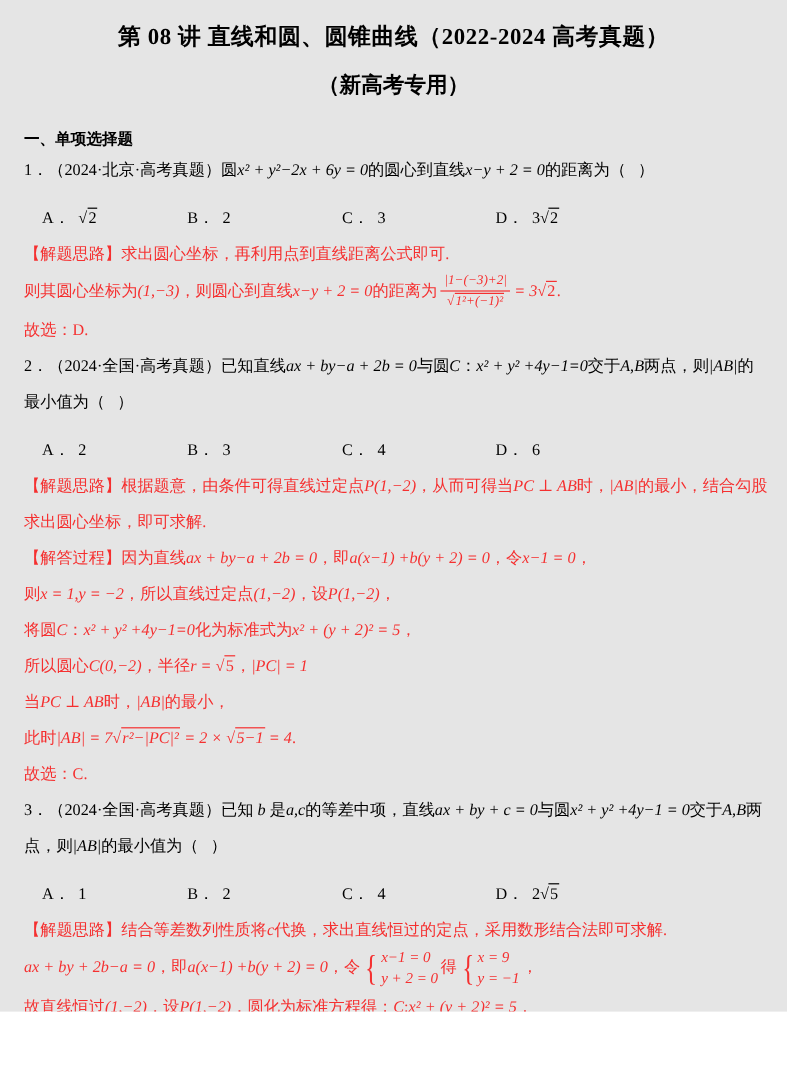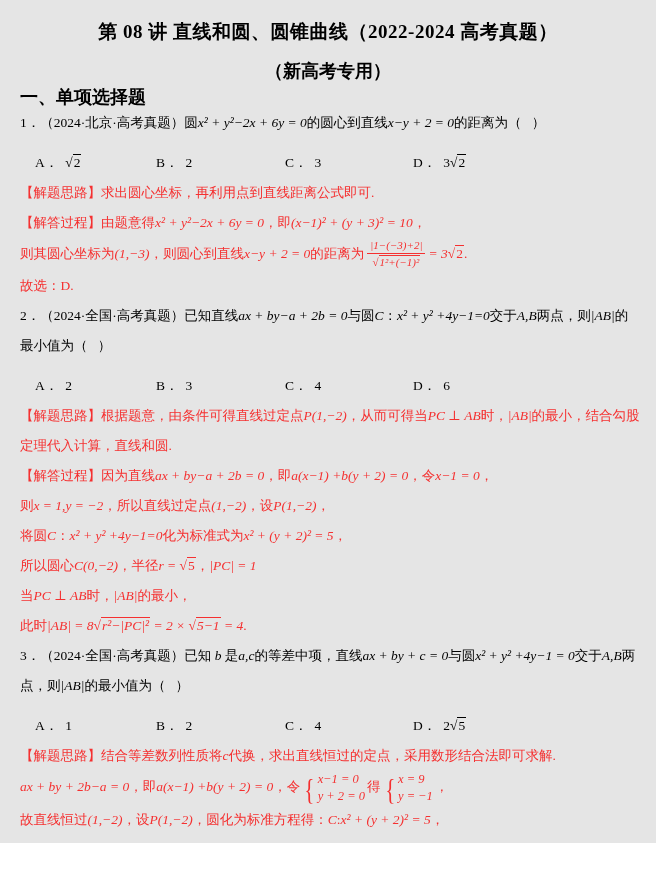--- a/index.html
+++ b/index.html
@@ -4,21 +4,21 @@
 <style>
   html,body{margin:0;padding:0;background:#ffffff;}
   body{
     width:656px;height:889px;overflow:hidden;
     font-family:"Liberation Serif","DejaVu Serif",serif;
     color:#000;font-size:13.5px;
   }
   .page{box-sizing:border-box;width:656px;height:843px;padding:8px 20px 0 20px;overflow:hidden;background:#e5e5e5;}
   .doc-title{font-size:19px;font-weight:bold;text-align:center;margin:10px 0 0 0;line-height:28px;letter-spacing:.5px;}
   .doc-subtitle{font-size:18px;font-weight:bold;text-align:center;margin:16px 0 0 0;line-height:18px;}
-  .section-heading{font-size:18px;font-weight:bold;margin-top:6px;line-height:22px;}
+  .section-heading{font-size:13px;font-weight:bold;margin-top:25px;line-height:22px;}
   .line{line-height:30px;min-height:30px;white-space:nowrap;}
   .red{color:var(--red,#f53030);}
   
   .m{font-style:italic;font-family:"Liberation Serif","DejaVu Serif",serif;}
   .sqrt{display:inline-block;white-space:nowrap;}
   .rad{display:inline-block;line-height:1;}
   .vinc{display:inline-block;border-top:1px solid currentColor;line-height:1.15;padding:0 1px;}
   .frac{display:inline-block;vertical-align:middle;text-align:center;font-size:11px;margin:0 3px;line-height:normal;}
   .frac .num{display:block;border-bottom:1px solid currentColor;padding:0 3px;line-height:1.4;}
   .frac .den{display:block;padding:0 3px;line-height:1.55;}
@@ -44,43 +44,43 @@
 
   <section>
     <div>
         <div class="line">1．（2024·北京·高考真题）圆<span class="m">x² + y²−2x + 6y = 0</span>的圆心到直线<span class="m">x−y + 2 = 0</span>的距离为（&nbsp;&nbsp;&nbsp;）</div>
       </div>
     <div class="optrow"><span class="opt"><span class="lab">A．</span><span><span class="sqrt"><span class="rad">√</span><span class="vinc">2</span></span></span></span><span class="opt"><span class="lab">B．</span><span>2</span></span><span class="opt"><span class="lab">C．</span><span>3</span></span><span class="opt"><span class="lab">D．</span><span>3<span class="sqrt"><span class="rad">√</span><span class="vinc">2</span></span></span></span></div>
     <div class="red">
         <div class="line">【解题思路】求出圆心坐标，再利用点到直线距离公式即可.</div>
       </div>
     <div class="red">
-        <div class="line">【解答过程】由题意得<span class="m">x² + y²−2x + 6y = 0</span>，即<span class="m">(x−1)² + (y + 3)² = 10</span>，</div>
         <div class="line">则其圆心坐标为<span class="m">(1,−3)</span>，则圆心到直线<span class="m">x−y + 2 = 0</span>的距离为<span class="frac"><span class="num"><span class="m">|1−(−3)+2|</span></span><span class="den"><span class="sqrt"><span class="rad">√</span><span class="vinc"><span class="m">1²+(−1)²</span></span></span></span></span><span class="m">= 3</span><span class="sqrt"><span class="rad">√</span><span class="vinc">2</span></span>.</div>
         <div class="line">故选：D.</div>
       </div>
   </section>
 
   <section>
     <div>
         <div class="line">2．（2024·全国·高考真题）已知直线<span class="m">ax + by−a + 2b = 0</span>与圆<span class="m">C</span>：<span class="m">x² + y² +4y−1=0</span>交于<span class="m">A,B</span>两点，则<span class="m">|AB|</span>的</div>
         <div class="line">最小值为（&nbsp;&nbsp;&nbsp;）</div>
       </div>
     <div class="optrow"><span class="opt"><span class="lab">A．</span><span>2</span></span><span class="opt"><span class="lab">B．</span><span>3</span></span><span class="opt"><span class="lab">C．</span><span>4</span></span><span class="opt"><span class="lab">D．</span><span>6</span></span></div>
     <div class="red">
         <div class="line">【解题思路】根据题意，由条件可得直线过定点<span class="m">P(1,−2)</span>，从而可得当<span class="m">PC ⊥ AB</span>时，<span class="m">|AB|</span>的最小，结合勾股</div>
-        <div class="line">定理代入计算，直线和圆.</div>
+        <div class="line">求出圆心坐标，即可求解.</div>
       </div>
     <div class="red">
         <div class="line">【解答过程】因为直线<span class="m">ax + by−a + 2b = 0</span>，即<span class="m">a(x−1) +b(y + 2) = 0</span>，令<span class="m">x−1 = 0</span>，</div>
         <div class="line">则<span class="m">x = 1,y = −2</span>，所以直线过定点<span class="m">(1,−2)</span>，设<span class="m">P(1,−2)</span>，</div>
         <div class="line">将圆<span class="m">C</span>：<span class="m">x² + y² +4y−1=0</span>化为标准式为<span class="m">x² + (y + 2)² = 5</span>，</div>
         <div class="line">所以圆心<span class="m">C(0,−2)</span>，半径<span class="m">r =</span> <span class="sqrt"><span class="rad">√</span><span class="vinc">5</span></span>，<span class="m">|PC| = 1</span></div>
         <div class="line">当<span class="m">PC ⊥ AB</span>时，<span class="m">|AB|</span>的最小，</div>
-        <div class="line">此时<span class="m">|AB| = 8</span><span class="sqrt"><span class="rad">√</span><span class="vinc"><span class="m">r²−|PC|²</span></span></span> <span class="m">= 2 ×</span> <span class="sqrt"><span class="rad">√</span><span class="vinc"><span class="m">5−1</span></span></span> <span class="m">= 4</span>.</div>
+        <div class="line">此时<span class="m">|AB| = 7</span><span class="sqrt"><span class="rad">√</span><span class="vinc"><span class="m">r²−|PC|²</span></span></span> <span class="m">= 2 ×</span> <span class="sqrt"><span class="rad">√</span><span class="vinc"><span class="m">5−1</span></span></span> <span class="m">= 4</span>.</div>
+        <div class="line">故选：C.</div>
       </div>
   </section>
 
   <section>
     <div>
         <div class="line">3．（2024·全国·高考真题）已知 <span class="m">b</span> 是<span class="m">a,c</span>的等差中项，直线<span class="m">ax + by + c = 0</span>与圆<span class="m">x² + y² +4y−1 = 0</span>交于<span class="m">A,B</span>两</div>
         <div class="line">点，则<span class="m">|AB|</span>的最小值为（&nbsp;&nbsp;&nbsp;）</div>
       </div>
     <div class="optrow"><span class="opt"><span class="lab">A．</span><span>1</span></span><span class="opt"><span class="lab">B．</span><span>2</span></span><span class="opt"><span class="lab">C．</span><span>4</span></span><span class="opt"><span class="lab">D．</span><span>2<span class="sqrt"><span class="rad">√</span><span class="vinc">5</span></span></span></span></div>
     <div class="red">

